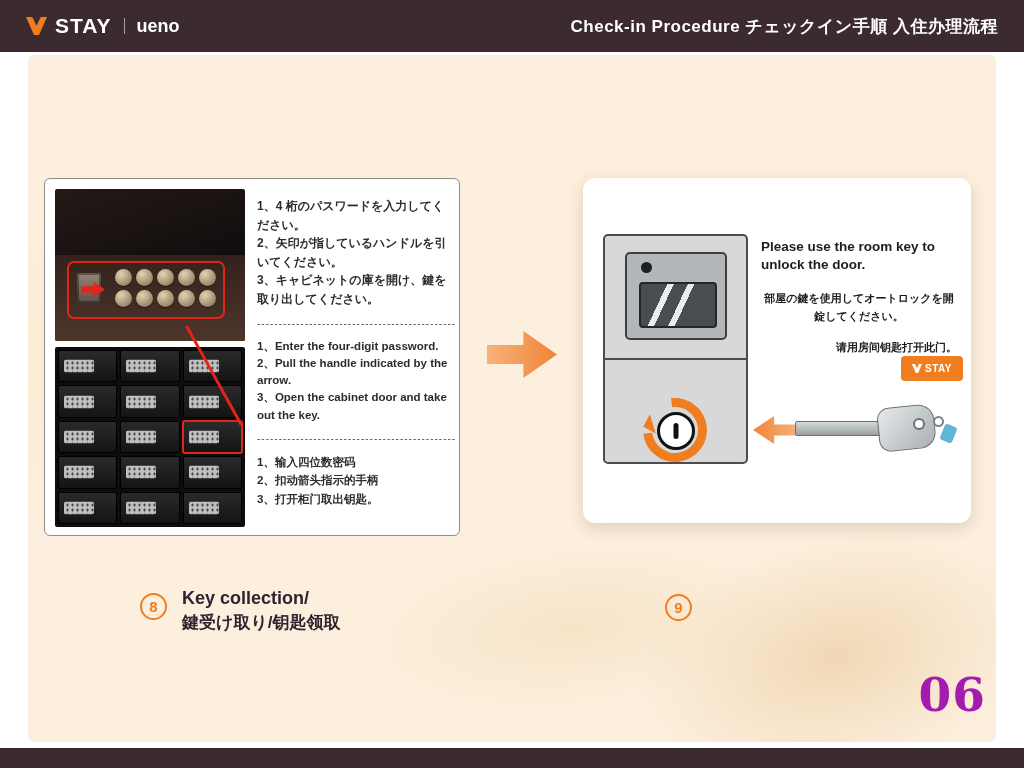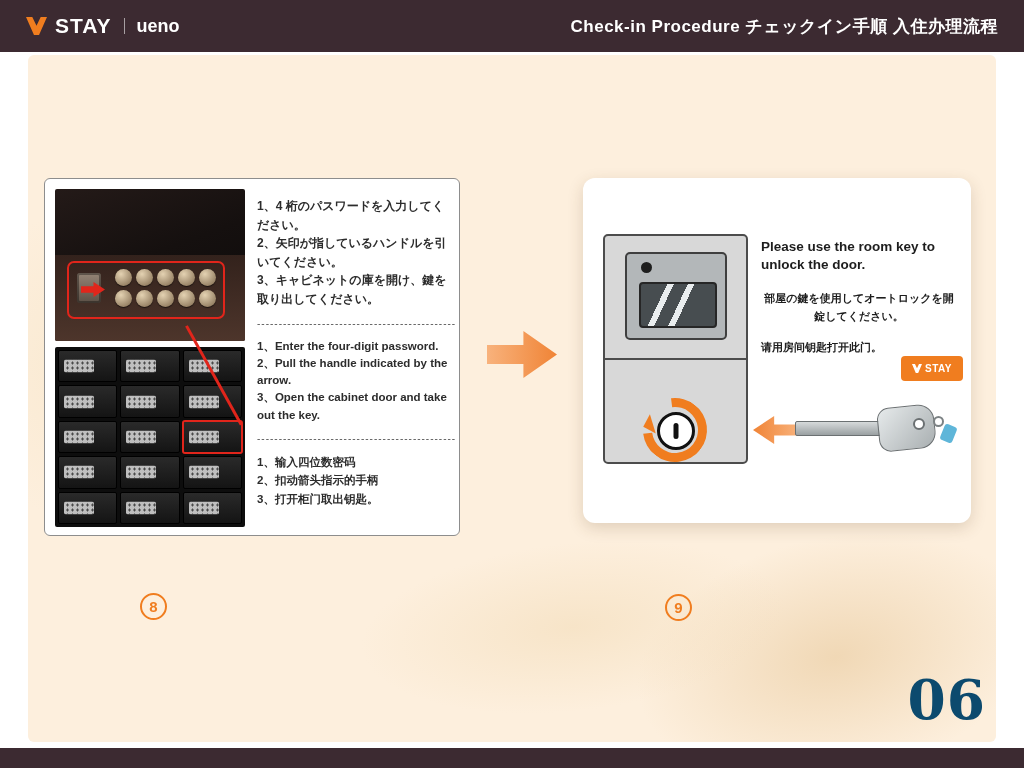--- a/index.html
+++ b/index.html
@@ -156,21 +156,21 @@
     position:absolute; left:52px; top:176px; width:38px; height:38px; border-radius:50%;
     background:#fff; border:3px solid #111; z-index:2;
   }
   .keyhole::after {
     content:""; position:absolute; left:50%; top:50%; transform:translate(-50%,-50%);
     width:5px; height:16px; background:#111; border-radius:3px;
   }
   .usage-text { position:absolute; left:178px; top:60px; width:196px; color:#1d1d1d; }
   .usage-en { font-size:13.5px; font-weight:700; line-height:1.35; }
   .usage-ja { margin-top:16px; font-size:11px; font-weight:600; line-height:1.6;text-align:center; }
-  .usage-zh { margin-top:14px; font-size:11px; font-weight:600; }
+  .usage-zh { margin-top:14px; font-size:11px; font-weight:600;text-align:right; }
   .stay-badge {
     position:absolute; left:318px; top:178px; width:62px; height:25px;
     background:#f07d1f; border-radius:4px; display:flex; align-items:center;
     justify-content:center; gap:3px;
   }
   .stay-badge .vmark { width:10px; height:9px; background:#fff; }
   .stay-badge .badge-label { color:#fff; font-weight:800; font-size:10px; letter-spacing:.5px; }
   .left-arrow-orange {
     position:absolute; left:170px; top:238px; width:46px; height:28px;
     background:linear-gradient(270deg,#f8b27c,#f08436);
@@ -208,21 +208,21 @@
     align-items:center; justify-content:center; margin-top:8px; background:transparent; flex:none;
   }
   .caption-text { color:#2e2430; font-weight:700; }
   .caption-line1 { font-size:18px; line-height:1.45; }
   .caption-line2 { font-size:17px; line-height:1.45; }
 
   
   .page-number {
     position:absolute; right:10px; top:612px; z-index:2;
     font-family:"DejaVu Serif","Liberation Serif",serif;
-    font-weight:700; font-size:55px; color:#0c4a6e; letter-spacing:1px;
+    font-weight:700; font-size:47px; color:#a21caf; letter-spacing:1px;
   }
 </style>
 </head>
 <body>
 
 <div class="slide">
 
   <header class="topbar">
     <div class="brand">
       <span class="vmark"></span>
@@ -316,20 +316,24 @@
       <div class="left-arrow-orange"></div>
       <div class="key-shaft"></div>
       <div class="key-head"></div>
       <div class="key-head-hole"></div>
       <div class="keychain-ring"></div>
       <div class="keychain-tag"></div>
     </section>
 
     <div class="caption caption-left">
       <div class="step-circle">8</div>
+      <div class="caption-text">
+        <div class="caption-line1">Key collection/</div>
+        <div class="caption-line2">鍵受け取り/钥匙领取</div>
+      </div>
     </div>
     <div class="caption caption-right">
       <div class="step-circle">9</div>
     </div>
 
     <div class="page-number">06</div>
   </div>
 
   <footer class="bottombar"></footer>
 </div>

